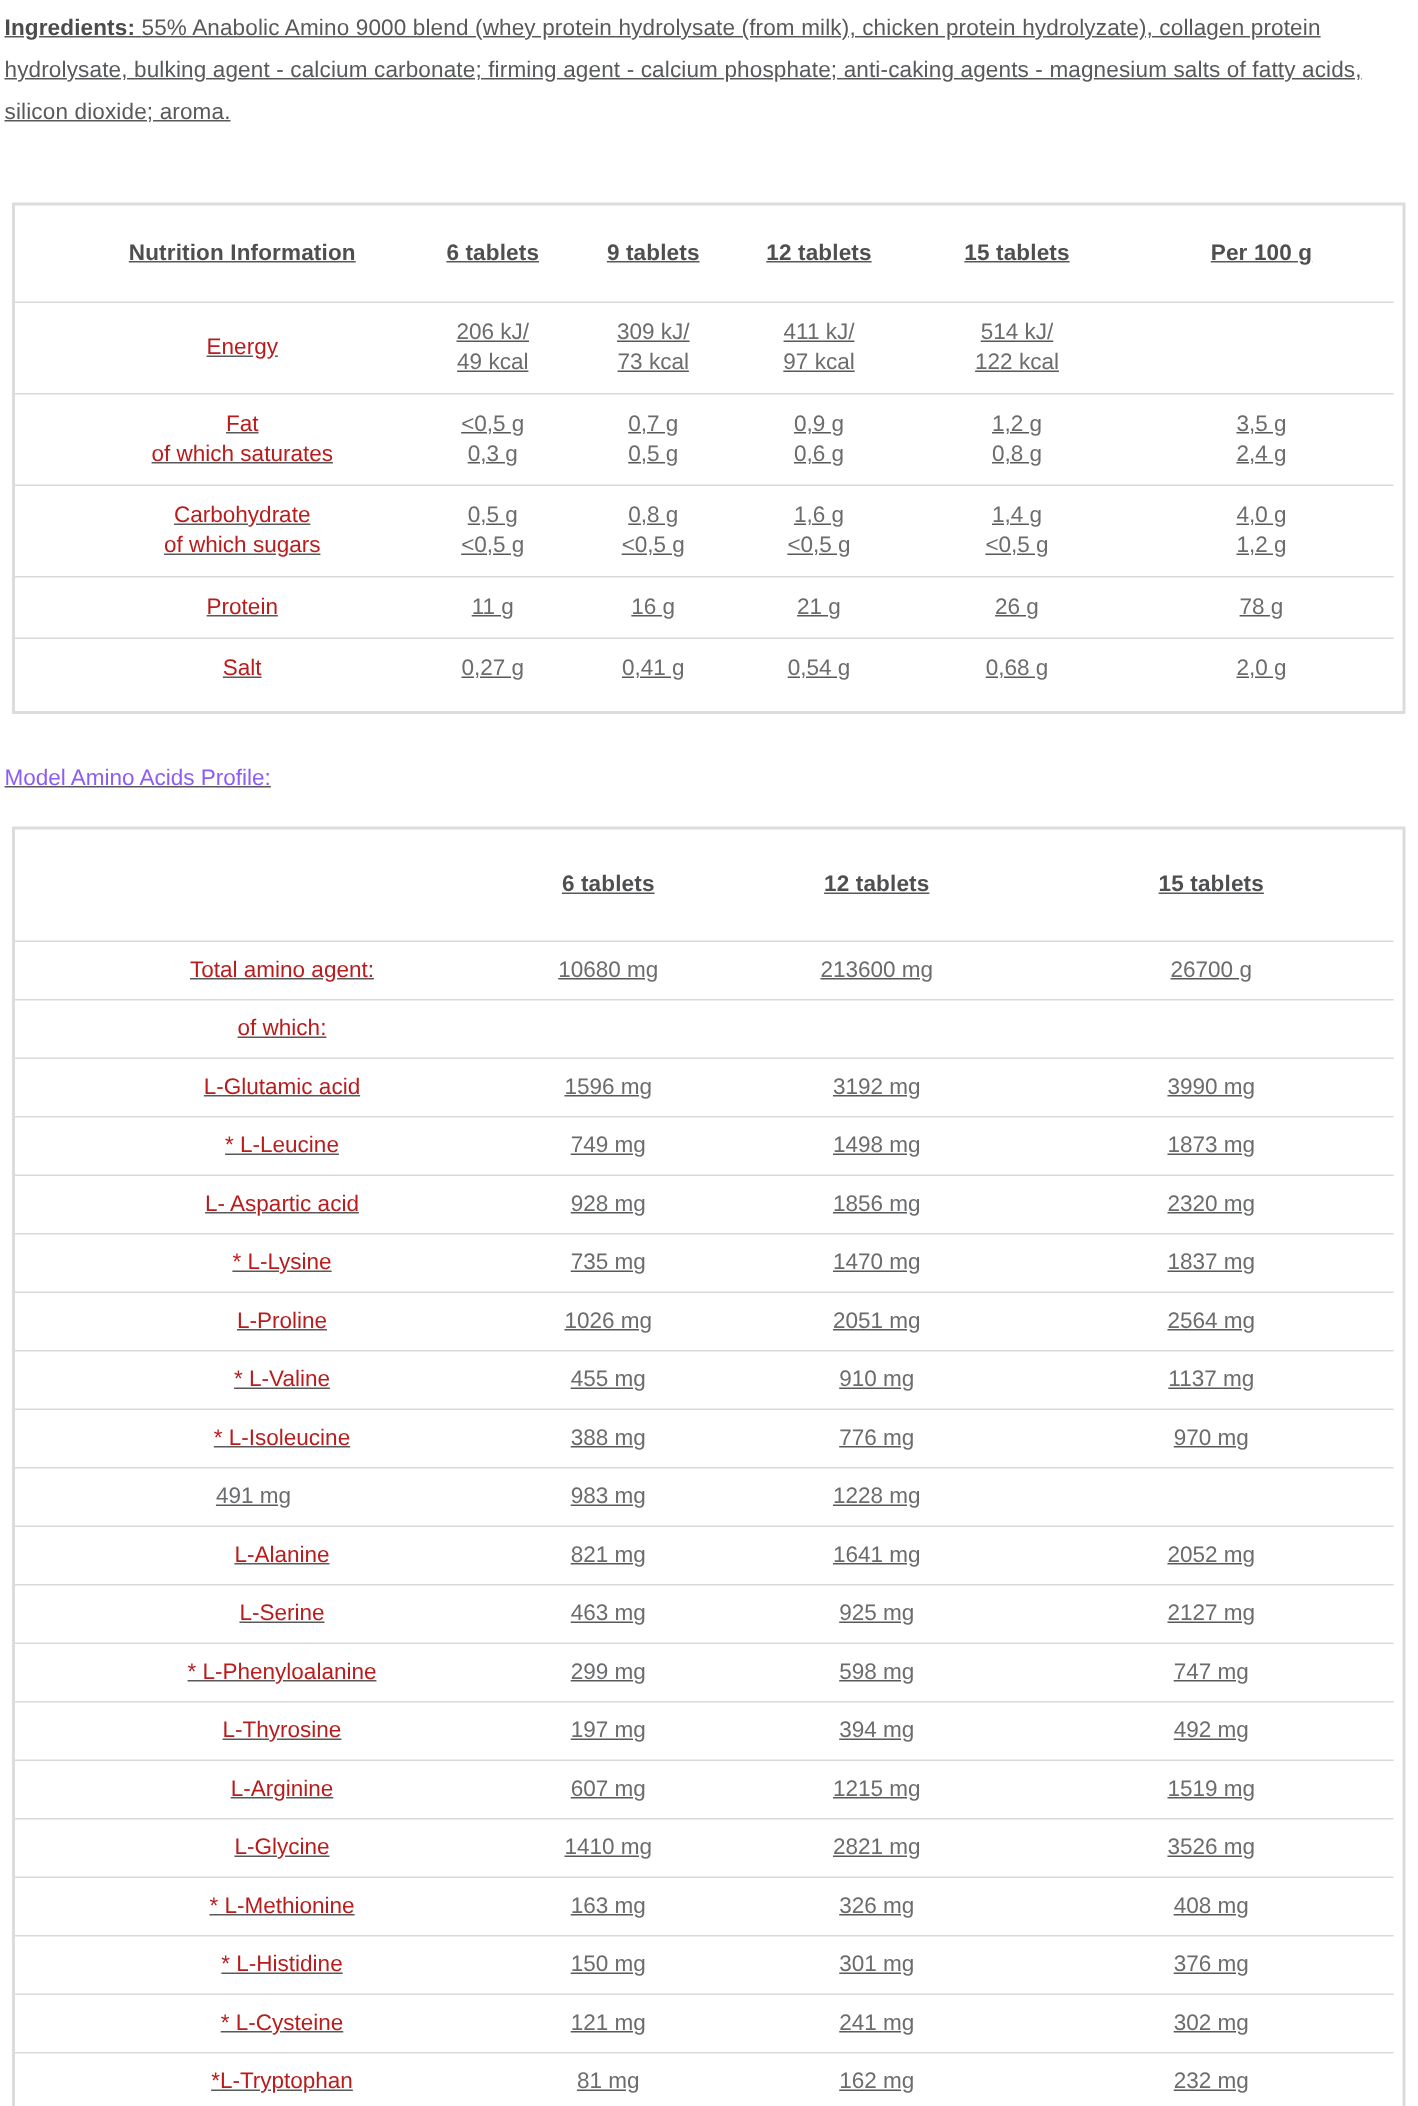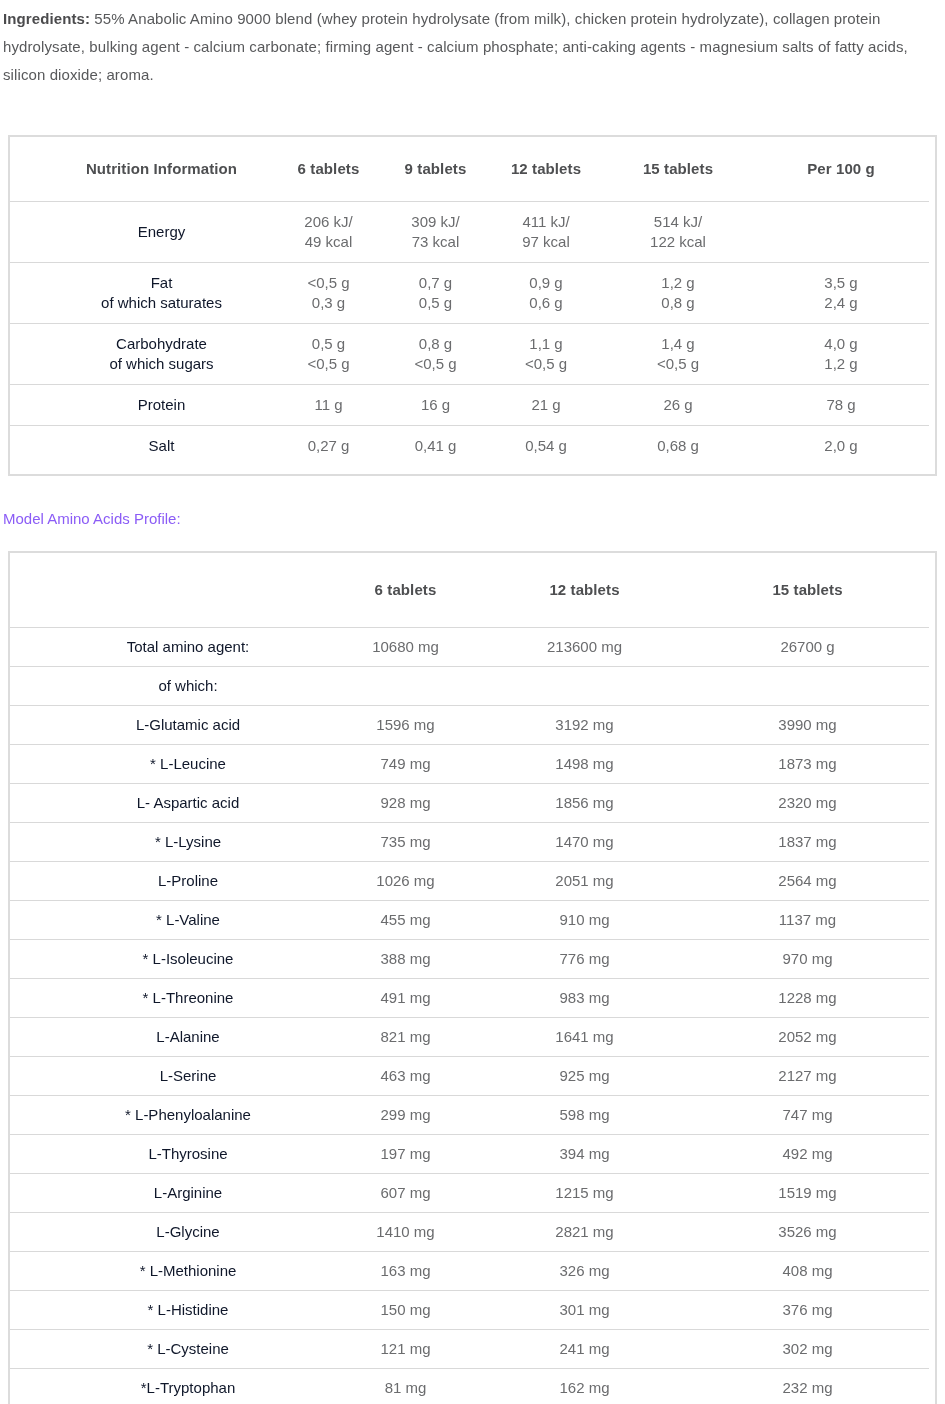--- a/index.html
+++ b/index.html
@@ -2,21 +2,21 @@
 <html><head>
 <meta charset="utf-8">
 <style>
   * { margin: 0; padding: 0; box-sizing: border-box; }
   html, body {
     width: 945px;
     background: #ffffff;
     font-family: "Liberation Sans", sans-serif;
     color: #58595b;
   }
-  .page { width: 945px; height: 1404px; overflow: hidden; padding-top: 3px; }
+  .page { width: 945px; height: 1404px; overflow: hidden; padding-top: 3px; text-decoration: underline; }
 
   
   .ingredients {
     padding: 2px 2px 0 3px;
     font-size: 15px;
     line-height: 28px;
     color: #58595b;
     letter-spacing: 0.1px;
   }
   .ingredients strong { color: #4b4b4d; font-weight: bold; }
@@ -33,21 +33,21 @@
   #nutrition-table { margin-top: 46px; }
   #amino-table { padding-bottom: 16px; }
 
   .row { display: grid; align-items: center; }
   #nutrition-table .row { grid-template-columns: 265px 107px 107px 114px 150px 1fr; }
   #amino-table .row { grid-template-columns: 318px 155px 203px 1fr; }
 
   .row + .row { border-top: 1px solid #d9d9d9; }
 
   .cell { font-size: 15px; line-height: 20px; }
-  .cell.label { padding-left: 38px; color: #0f172a; }
+  .cell.label { padding-left: 38px; color: #b91c1c; }
   .cell.value { color: #6b6c6e; }
 
   .row.header .cell { font-weight: bold; color: #4e4f51; letter-spacing: 0.1px; }
   #nutrition-table .row.header { padding: 22px 0; }
   #amino-table .row.header { padding: 27px 0; }
 
   #nutrition-table .row.body { padding: 10px 0; }
   #amino-table .row.body { padding: 9px 0; }
 
   
@@ -131,21 +131,21 @@
         </div>
         <div class="cell value">
           <div class="line">0,5 g</div>
           <div class="line">&lt;0,5 g</div>
         </div>
         <div class="cell value">
           <div class="line">0,8 g</div>
           <div class="line">&lt;0,5 g</div>
         </div>
         <div class="cell value">
-          <div class="line">1,1 g</div>
+          <div class="line">1,6 g</div>
           <div class="line">&lt;0,5 g</div>
         </div>
         <div class="cell value">
           <div class="line">1,4 g</div>
           <div class="line">&lt;0,5 g</div>
         </div>
         <div class="cell value">
           <div class="line">4,0 g</div>
           <div class="line">1,2 g</div>
         </div>
@@ -249,21 +249,20 @@
         <div class="cell value">910 mg</div>
         <div class="cell value">1137 mg</div>
       </div>
       <div class="row body">
         <div class="cell label">* L-Isoleucine</div>
         <div class="cell value">388 mg</div>
         <div class="cell value">776 mg</div>
         <div class="cell value">970 mg</div>
       </div>
       <div class="row body">
-        <div class="cell label">* L-Threonine</div>
         <div class="cell value">491 mg</div>
         <div class="cell value">983 mg</div>
         <div class="cell value">1228 mg</div>
       </div>
       <div class="row body">
         <div class="cell label">L-Alanine</div>
         <div class="cell value">821 mg</div>
         <div class="cell value">1641 mg</div>
         <div class="cell value">2052 mg</div>
       </div>

